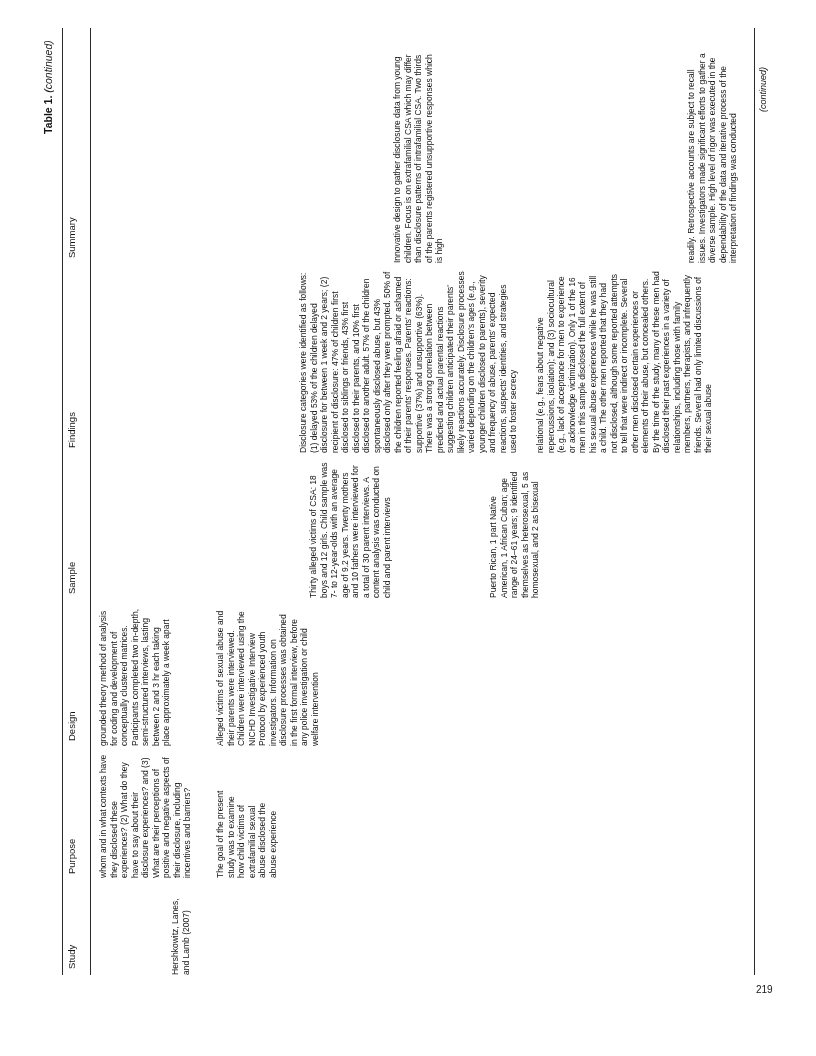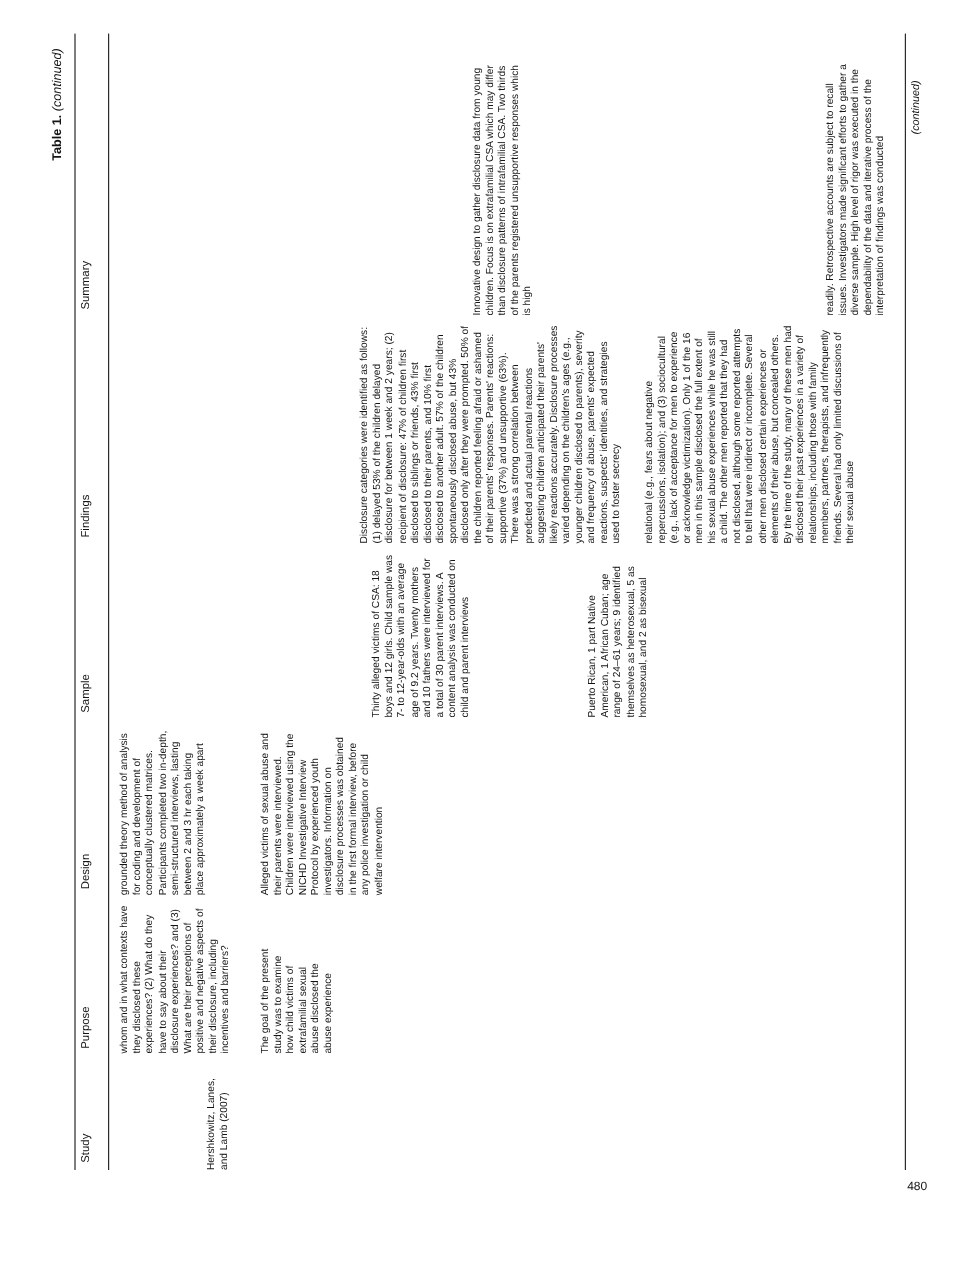--- a/index.html
+++ b/index.html
@@ -50,15 +50,15 @@
 
   <div class="v cell" style="left:170px; top:892px; width:83px;">Hershkowitz, Lanes, and Lamb (2007)</div>
   <div class="v cell" style="left:215px; top:790px; width:88px;">The goal of the present study was to examine how child victims of extrafamilial sexual abuse disclosed the abuse experience</div>
   <div class="v cell" style="left:215px; top:606px; width:140px;">Alleged victims of sexual abuse and their parents were interviewed. Children were interviewed using the NICHD Investigative Interview Protocol by experienced youth investigators. Information on disclosure processes was obtained in the first formal interview, before any police investigation or child welfare intervention</div>
   <div class="v cell" style="left:308px; top:461px; width:137px;">Thirty alleged victims of CSA: 18 boys and 12 girls. Child sample was 7- to 12-year-olds with an average age of 9.2 years. Twenty mothers and 10 fathers were interviewed for a total of 30 parent interviews. A content analysis was conducted on child and parent interviews</div>
   <div class="v cell" style="left:298px; top:271px; width:182px;">Disclosure categories were identified as follows: (1) delayed 53% of the children delayed disclosure for between 1 week and 2 years; (2) recipient of disclosure: 47% of children first disclosed to siblings or friends, 43% first disclosed to their parents, and 10% first disclosed to another adult. 57% of the children spontaneously disclosed abuse, but 43% disclosed only after they were prompted. 50% of the children reported feeling afraid or ashamed of their parents' responses. Parents' reactions: supportive (37%) and unsupportive (63%). There was a strong correlation between predicted and actual parental reactions suggesting children anticipated their parents' likely reactions accurately. Disclosure processes varied depending on the children's ages (e.g., younger children disclosed to parents), severity and frequency of abuse, parents' expected reactions, suspects' identities, and strategies used to foster secrecy</div>
   <div class="v cell" style="left:392px; top:52px;  width:211px;">Innovative design to gather disclosure data from young children. Focus is on extrafamilial CSA which may differ than disclosure patterns of intrafamilial CSA. Two thirds of the parents registered unsupportive responses which is high</div>
 
   <div class="v contnote" style="left:758px; top:32px; width:80px;">(continued)</div>
 
-  <div class="folio" style="left:756px; top:984px;">480</div>
+  <div class="folio" style="left:756px; top:984px;">219</div>
 
 </div>
 
 </body></html>

